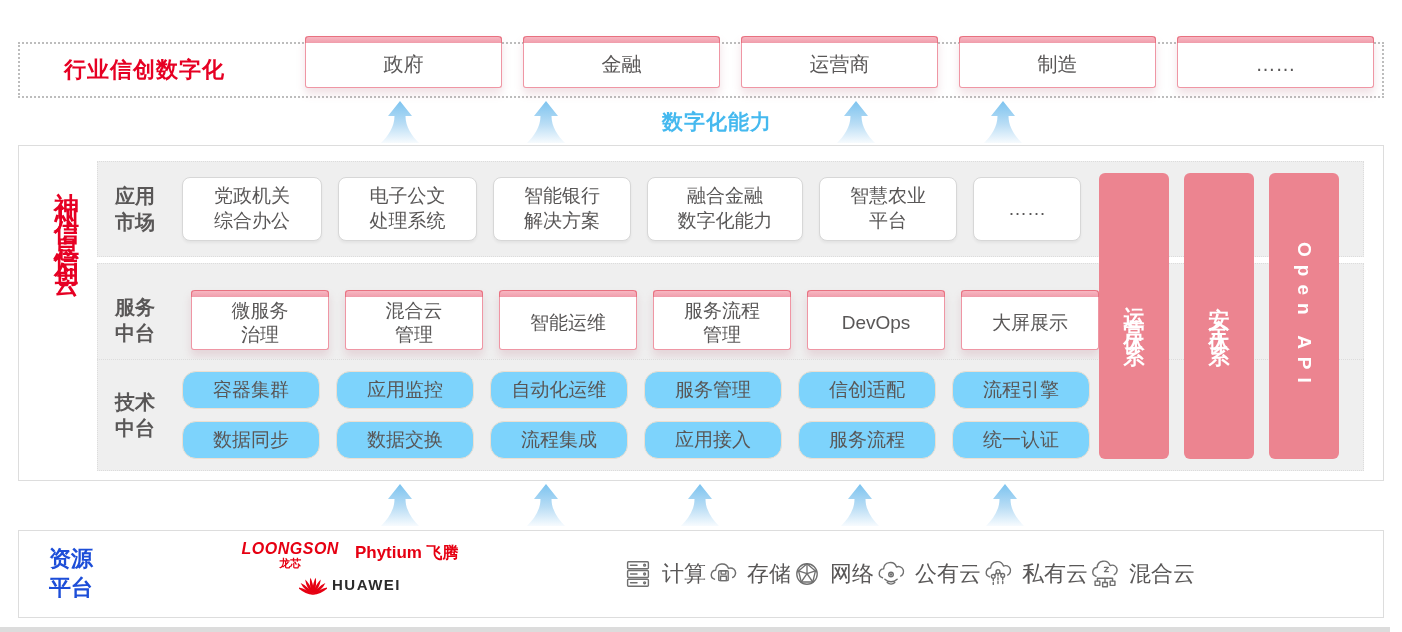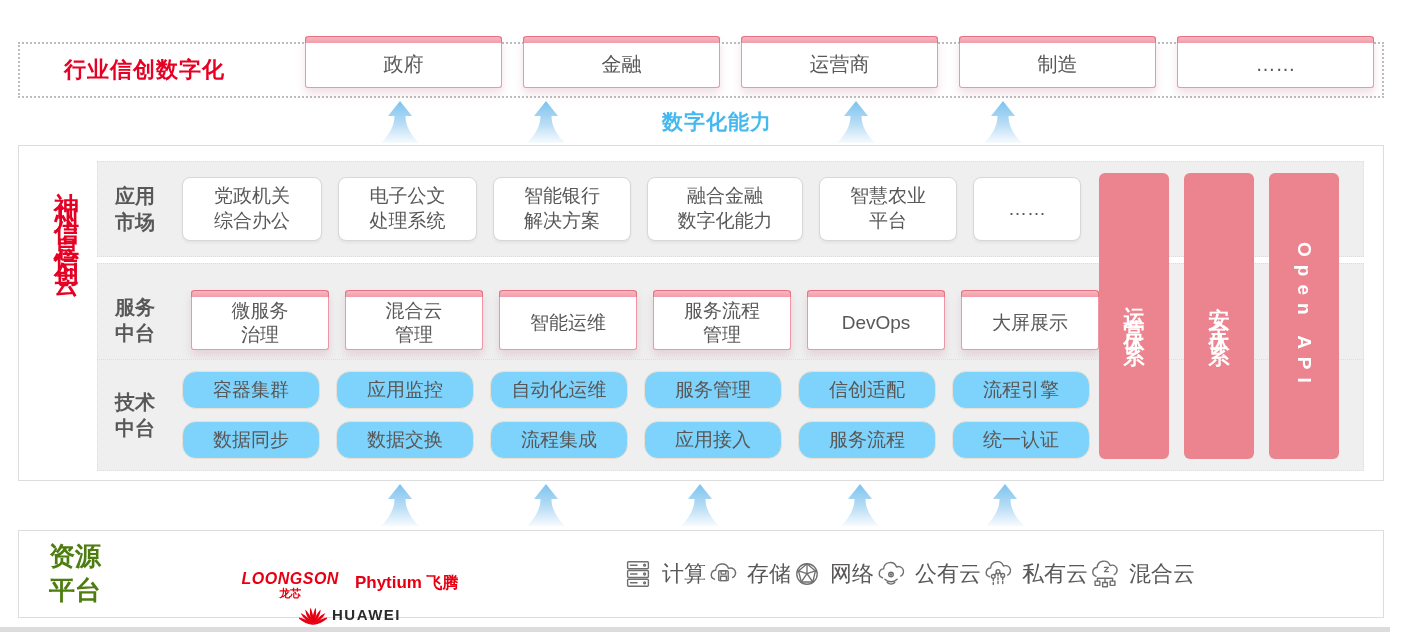--- a/index.html
+++ b/index.html
@@ -57,23 +57,23 @@
   .pillars{position:absolute;left:1080px;top:27px;display:flex;gap:15px;}
   .pillar{width:70px;height:286px;background:#ec8490;border-radius:6px;
           display:flex;align-items:center;justify-content:center;}
   .pillar span{writing-mode:vertical-rl;color:#fff;font-size:21px;font-weight:bold;letter-spacing:13px;}
   .pillar.en span{font-size:19px;letter-spacing:8px;}
 
   
   .bottom-box{position:absolute;left:18px;top:530px;width:1366px;height:88px;
               border:1px solid #ddd;background:#fff;box-sizing:border-box;}
   .res-title{position:absolute;left:30px;top:50%;transform:translateY(-50%);
-             font-size:26px;font-weight:bold;color:#4d7c0f;line-height:1.3;white-space:pre-line;}
+             font-size:22px;font-weight:bold;color:#1d4ed8;line-height:1.3;white-space:pre-line;}
   .vendors{position:absolute;left:196px;top:9px;width:270px;}
-  .vendors .line1{display:flex;justify-content:center;align-items:flex-start;gap:16px;margin-top:30px;}
+  .vendors .line1{display:flex;justify-content:center;align-items:flex-start;gap:16px;}
   .loongson{text-align:center;color:#e60012;}
   .loongson .en{font-size:16px;font-weight:bold;font-style:italic;letter-spacing:.5px;}
   .loongson .cn{font-size:11px;font-weight:bold;margin-top:-2px;}
   .phytium{color:#e60012;font-weight:bold;margin-top:3px;}
   .phytium .en{font-size:17px;}
   .phytium .cn{font-size:16px;}
   .huawei{display:flex;align-items:center;justify-content:center;gap:5px;margin-top:2px;}
   .huawei .hw-name{font-size:15px;font-weight:bold;color:#2b2b2b;letter-spacing:1.5px;}
   .res-items{position:absolute;left:462px;right:48px;top:0;height:100%;
              display:flex;align-items:center;justify-content:center;}

